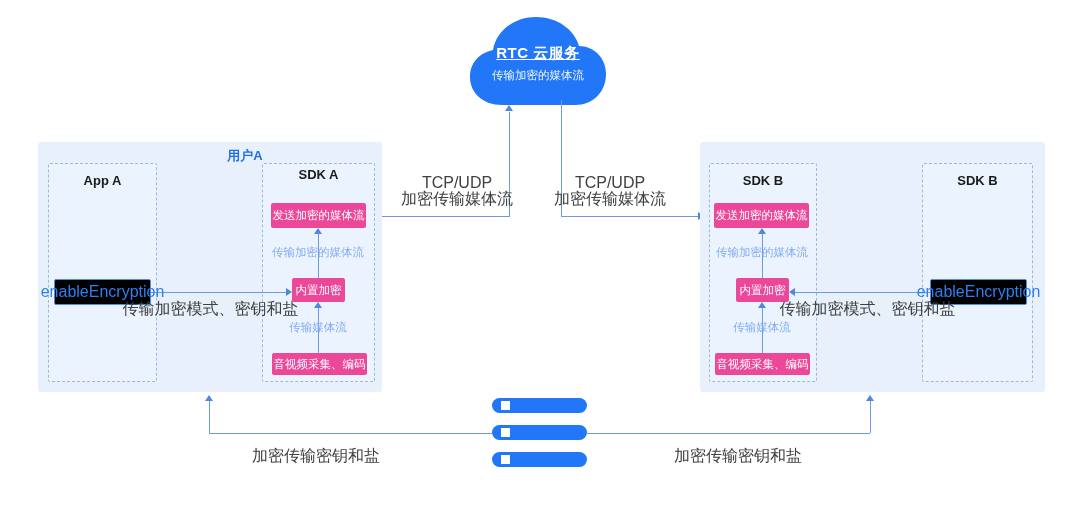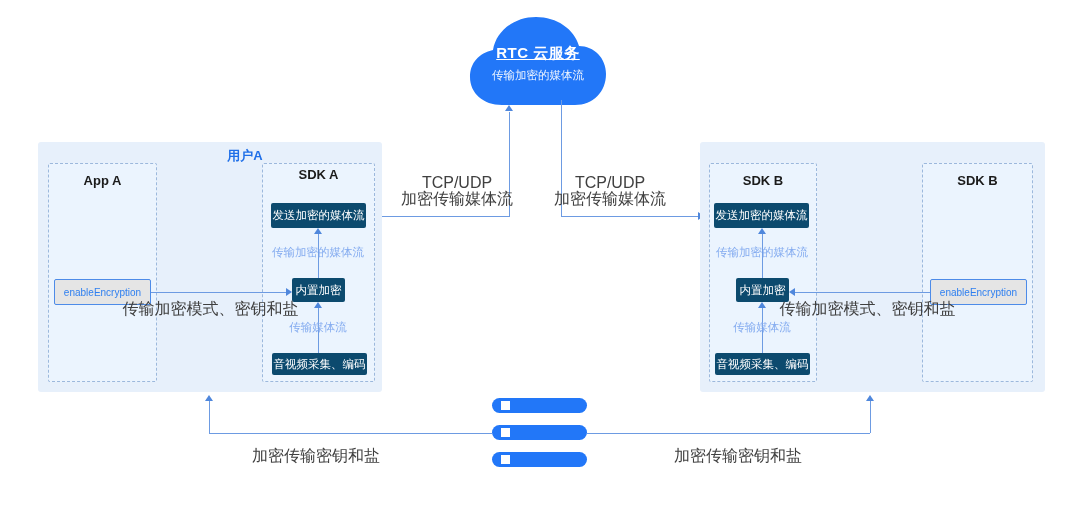--- a/index.html
+++ b/index.html
@@ -4,25 +4,25 @@
 <style>
   html,body{margin:0;padding:0;background:#fff;}
   .stage{
     position:relative;width:1080px;height:512px;background:#ffffff;overflow:hidden;
     font-family:"Liberation Sans","DejaVu Sans",sans-serif;
   }
   .abs{position:absolute;}
   .panel{background:#e7f0fb;border-radius:3px;}
   .dashed{border:1px dashed #9cb8dc;background:#ebf4fe;border-radius:2px;box-sizing:border-box;}
   .bluebox{
-    background:#0c4a6e;color:#ffffff;font-size:11.5px;border-radius:2px;
+    background:#ec4899;color:#ffffff;font-size:11.5px;border-radius:2px;
     display:flex;align-items:center;justify-content:center;white-space:nowrap;
   }
   .enc-btn{
-    background:#e5e5e5;border:1px solid #4d8be8;color:#2e7ff0;font-size:10px;border-radius:2px;
+    background:#000000;border:1px solid #4d8be8;color:#2e7ff0;font-size:16px;border-radius:2px;
     display:flex;align-items:center;justify-content:center;white-space:nowrap;box-sizing:border-box;
   }
   .hline{height:1px;background:#6d9be2;}
   .vline{width:1px;background:#6d9be2;}
   .arr-up{width:0;height:0;border-left:4px solid transparent;border-right:4px solid transparent;border-bottom:6px solid #4f87dc;}
   .arr-right{width:0;height:0;border-top:4px solid transparent;border-bottom:4px solid transparent;border-left:6px solid #4f87dc;}
   .arr-left{width:0;height:0;border-top:4px solid transparent;border-bottom:4px solid transparent;border-right:6px solid #4f87dc;}
   .panel-title{color:#1f6fe8;font-weight:bold;font-size:13px;text-align:center;}
   .box-title{color:#1b1b1b;font-weight:bold;font-size:13px;text-align:center;}
   .lbl-light{color:#85acf0;font-size:11.5px;text-align:center;white-space:nowrap;}

